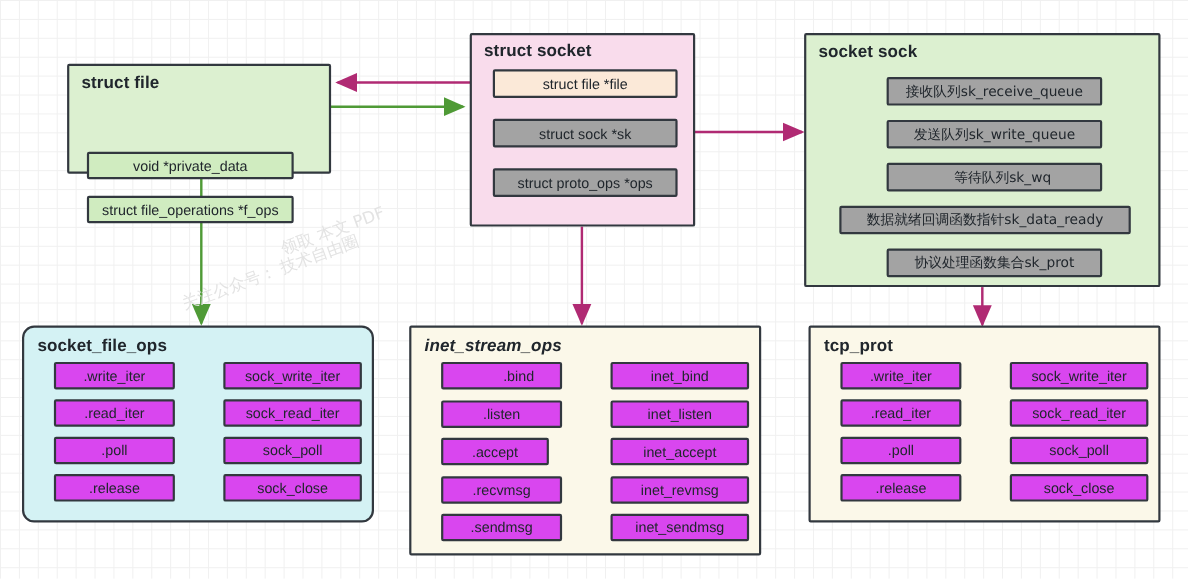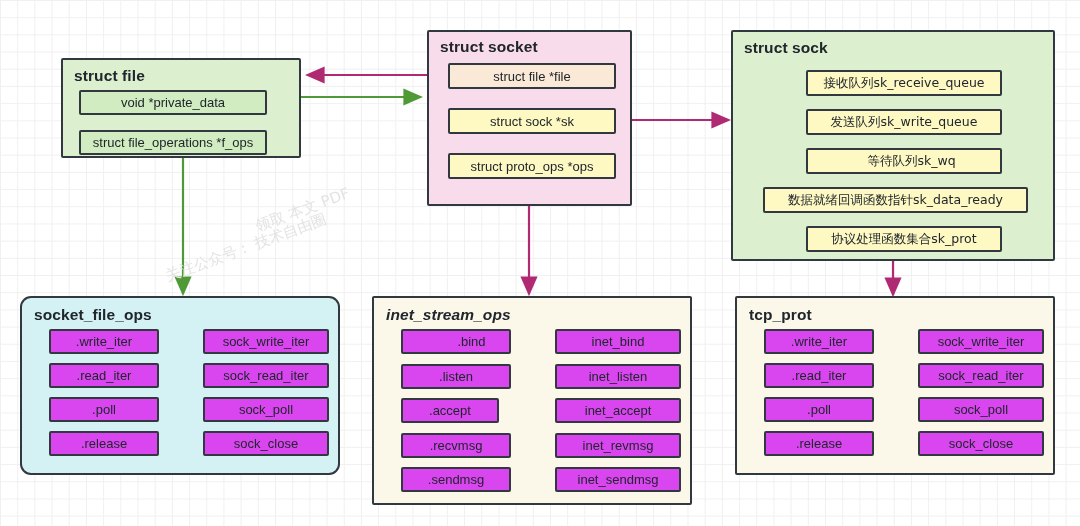--- a/index.html
+++ b/index.html
@@ -42,22 +42,22 @@
     text-align:center;
     line-height:1;
   }
   .field.cn{font-family:"DejaVu Sans","Liberation Sans",sans-serif;font-size:12.5px;}
 
   
   .g-green{background:#dcf0d0;}
   .g-pink{background:#f9dcec;}
   .g-cyan{background:#d4f2f4;}
   .g-cream{background:#fbf8e9;}
-  .f-green{background:#d0ecc0;}
-  .f-peach{background:#fef9c3;}
+  .f-green{background:#d0ecc0;margin-top:48px;}
+  .f-peach{background:#a3a3a3;}
   .f-lightpeach{background:#fbe9d8;}
   .f-palepeach{background:#d946ef;}
 
   svg.edges{position:absolute;inset:0;width:1080px;height:526px;overflow:visible;pointer-events:none;}
 
   .watermark{
     position:absolute;
     color:#e3e3e3;
     font-family:"DejaVu Sans","Liberation Sans",sans-serif;
     font-size:15px;
@@ -136,21 +136,21 @@
   </div>
 
   <div class="group g-pink" style="left:427px;top:30px;width:205px;height:176px;">
     <div class="group-title" style="left:11px;top:6px;">struct socket</div>
     <div class="field f-lightpeach" style="left:19px;top:31px;width:168px;height:26px;">struct file *file</div>
     <div class="field f-peach" style="left:19px;top:76px;width:168px;height:26px;">struct sock *sk</div>
     <div class="field f-peach" style="left:19px;top:121px;width:168px;height:26px;">struct proto_ops *ops</div>
   </div>
 
   <div class="group g-green" style="left:731px;top:30px;width:324px;height:231px;">
-    <div class="group-title" style="left:11px;top:7px;">struct sock</div>
+    <div class="group-title" style="left:11px;top:7px;">socket sock</div>
     <div class="field f-peach cn" style="left:73px;top:38px;width:196px;height:26px;">接收队列sk_receive_queue</div>
     <div class="field f-peach cn" style="left:73px;top:77px;width:196px;height:26px;">发送队列sk_write_queue</div>
     <div class="field f-peach cn" style="left:73px;top:116px;width:196px;height:26px;padding-left:15px;">等待队列sk_wq</div>
     <div class="field f-peach cn" style="left:30px;top:155px;width:265px;height:26px;">数据就绪回调函数指针sk_data_ready</div>
     <div class="field f-peach cn" style="left:73px;top:194px;width:196px;height:26px;">协议处理函数集合sk_prot</div>
   </div>
 
   <div class="group g-cyan" style="left:20px;top:296px;width:320px;height:179px;border-radius:11px;">
     <div class="group-title" style="left:12px;top:8px;">socket_file_ops</div>
     <div id="sfo-rows">

